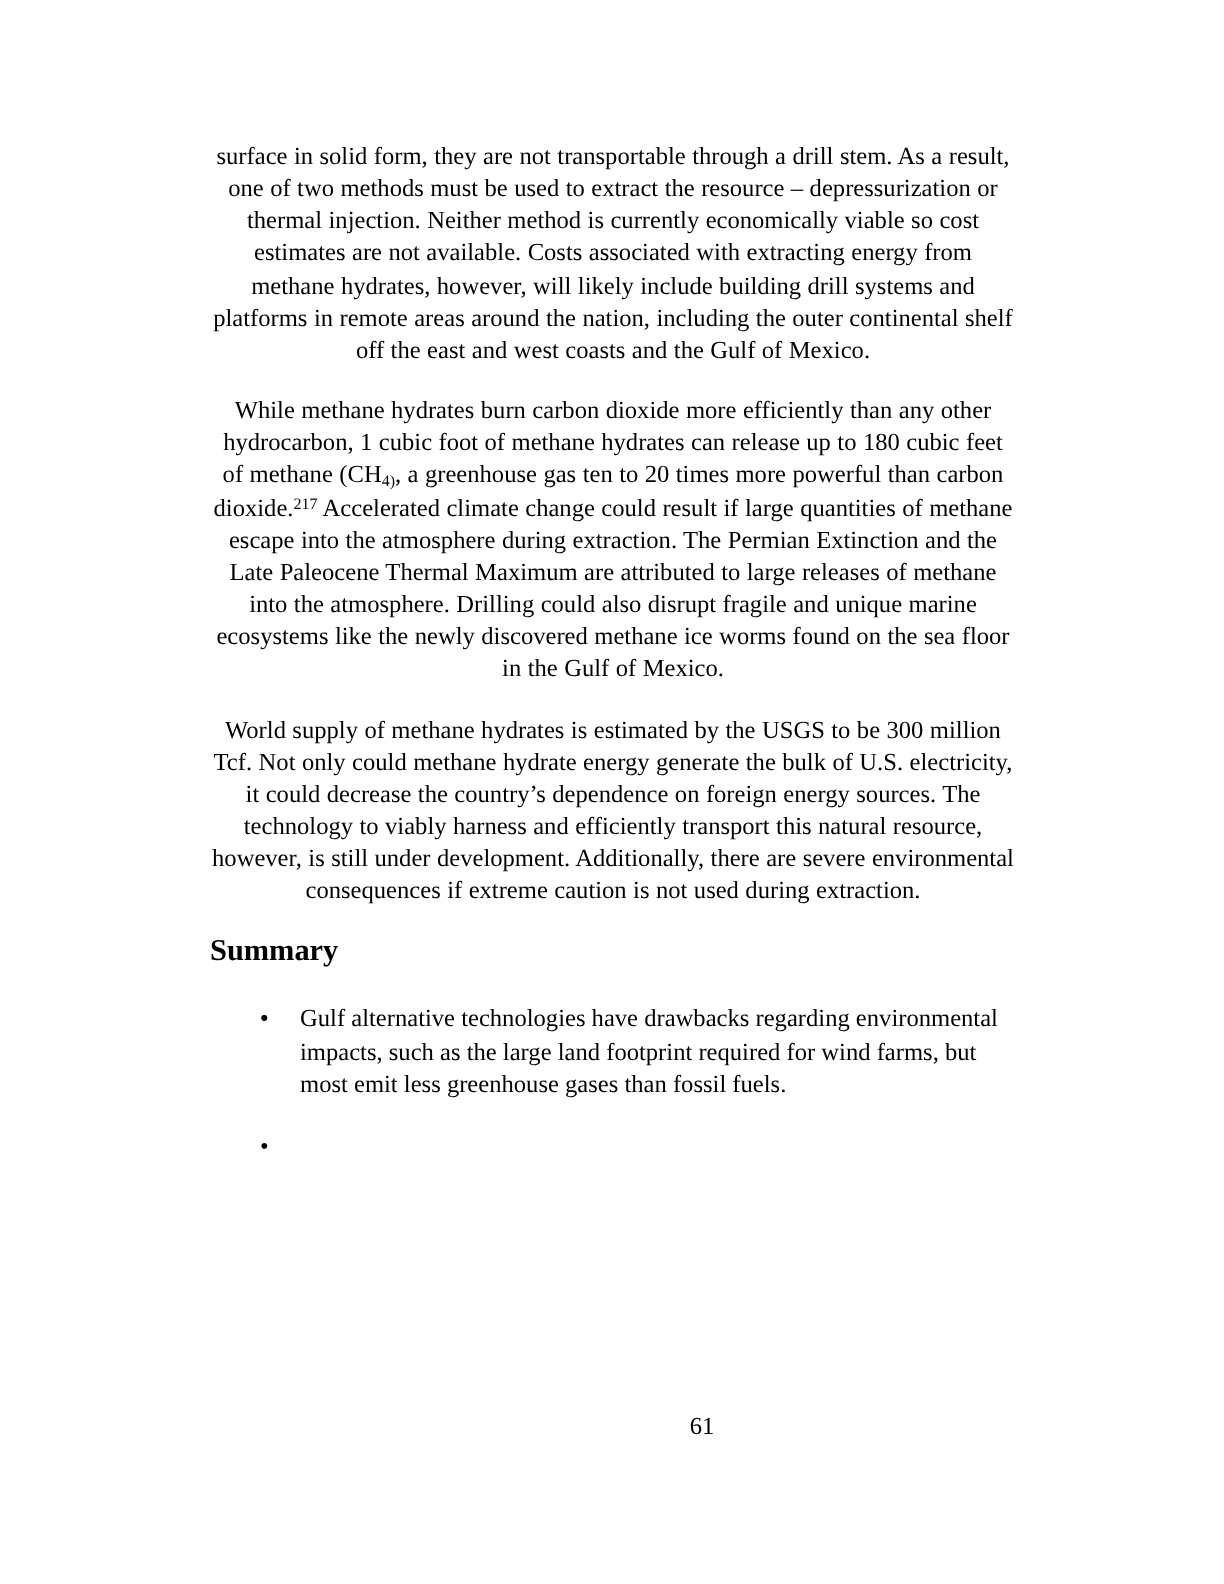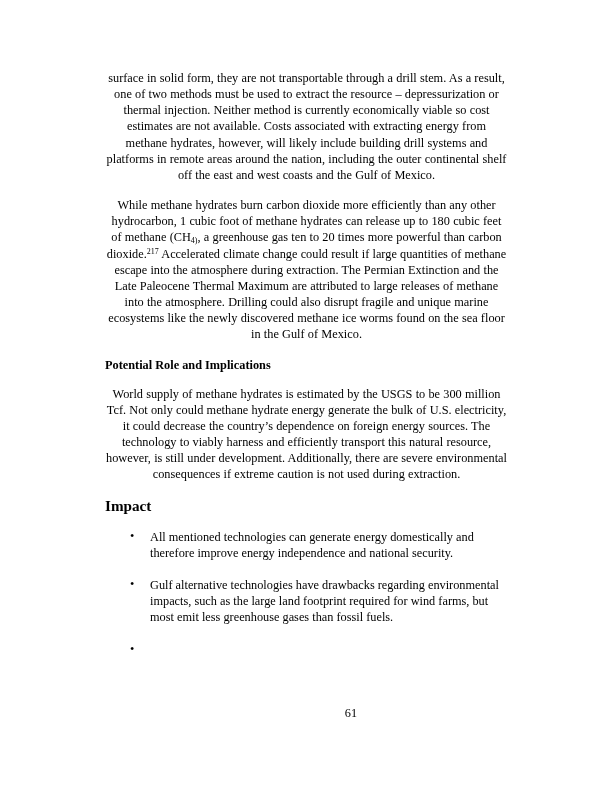--- a/index.html
+++ b/index.html
@@ -97,31 +97,29 @@
 <body>
 
 <div class="page">
   <div class="content">
 
     <p class="body-text">surface in solid form, they are not transportable through a drill stem.  As a result, one of two methods must be used to extract the resource – depressurization or thermal injection. Neither method is currently economically viable so cost estimates are not available. Costs associated with extracting energy from methane hydrates, however, will likely include building drill systems and platforms in remote areas around the nation, including the outer continental shelf off the east and west coasts and the Gulf of Mexico.</p>
 
 
     <p class="body-text"><span>While methane hydrates burn carbon dioxide more efficiently than any other hydrocarbon, 1 cubic foot of methane hydrates can release up to 180 cubic feet of methane (CH</span><sub>4)</sub><span>, a greenhouse gas ten to 20 times more powerful than carbon dioxide.</span><sup class="footnote-ref">217</sup><span class="nbsp-gap"> </span><span>Accelerated climate change could result if large quantities of methane escape into the atmosphere during extraction.  The Permian Extinction and the Late Paleocene Thermal Maximum are attributed to large releases of methane into the atmosphere.  Drilling could also disrupt fragile and unique marine ecosystems like the newly discovered methane ice worms found on the sea floor in the Gulf of Mexico.</span></p>
 
-    <h3 class="run-in-heading">Potential Role and Implications</h3>
 
     <p class="body-text">World supply of methane hydrates is estimated by the USGS to be 300 million Tcf. Not only could methane hydrate energy generate the bulk of U.S. electricity, it could decrease the country’s dependence on foreign energy sources. The technology to viably harness and efficiently transport this natural resource, however, is still under development. Additionally, there are severe environmental consequences if extreme caution is not used during extraction.</p>
 
-    <h2 class="section-heading">Impact</h2>
+    <h2 class="section-heading">Summary</h2>
 
 
     <ul class="bullet-list">
       <li>
         <span class="bullet-marker">•</span>
-        <span>All mentioned technologies can generate energy domestically and therefore improve energy independence and national security.</span>
       </li>
       <li>
         <span class="bullet-marker">•</span>
         <span>Gulf alternative technologies have drawbacks regarding environmental impacts, such as the large land footprint required for wind farms, but most emit less greenhouse gases than fossil fuels.</span>
       </li>
       <li>
         <span class="bullet-marker">•</span>
       </li>
 
     </ul>

